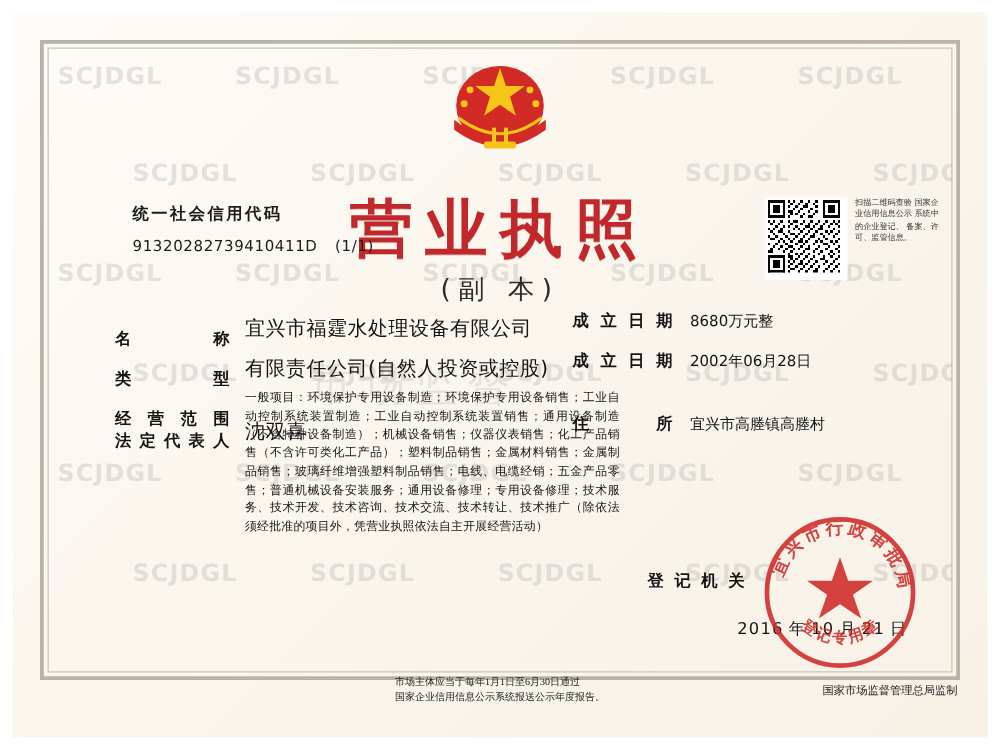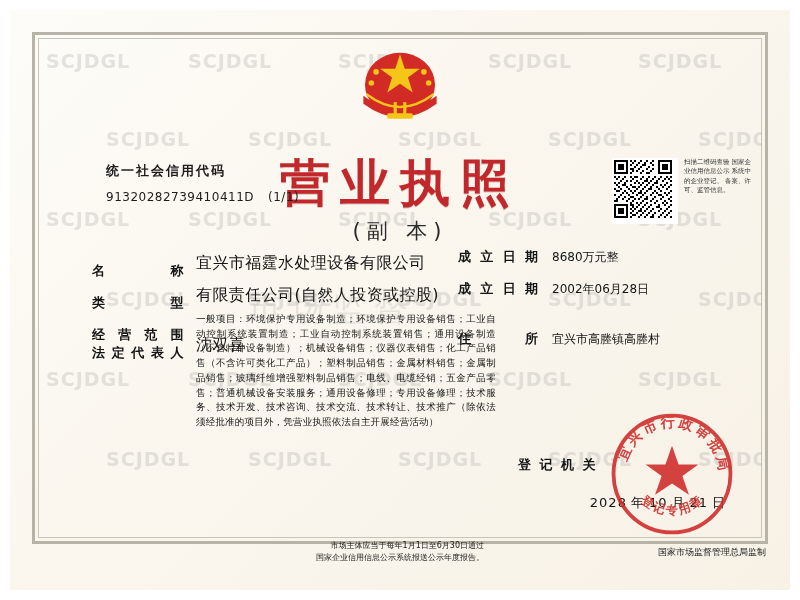--- a/index.html
+++ b/index.html
@@ -279,23 +279,24 @@
     position: absolute;
     left: 0;
     top: 6px;
     font-size: 9px;
   }
   .footer-center {
     position: absolute;
     left: 50%;
     transform: translateX(-50%);
     top: 0;
-    text-align: right;
+    text-align: left;
     font-size: 8px;
     line-height: 1.5;
+    font-family: Liberation Serif, serif;
   }
   .footer-right {
     position: absolute;
     right: 0;
     top: 6px;
     font-size: 9px;
   }
 </style>
 </head>
 <body>
@@ -633,21 +634,21 @@
           <textPath href="#sealArcTop" startOffset="8%">宜兴市行政审批局</textPath>
         </text>
         <path id="sealArcBottom" d="M 28 88 A 48 48 0 0 0 112 88" fill="none"></path>
         <text fill="#cf2a28" font-size="13" font-weight="bold" letter-spacing="2" font-family="DejaVu Sans, sans-serif">
           <textPath href="#sealArcBottom" startOffset="14%">登记专用章</textPath>
         </text>
       </svg>
     </div>
 
     <div class="reg-date">
-      <span>2028</span><span>年</span><span>10</span><span>月</span><span>21</span><span>日</span>
+      <span>2016</span><span>年</span><span>10</span><span>月</span><span>21</span><span>日</span>
     </div>
 
     <div class="footer">
       <div class="footer-center">
         <div>市场主体应当于每年1月1日至6月30日通过</div>
         <div>国家企业信用信息公示系统报送公示年度报告。</div>
       </div>
       <div class="footer-right">国家市场监督管理总局监制</div>
     </div>
 

